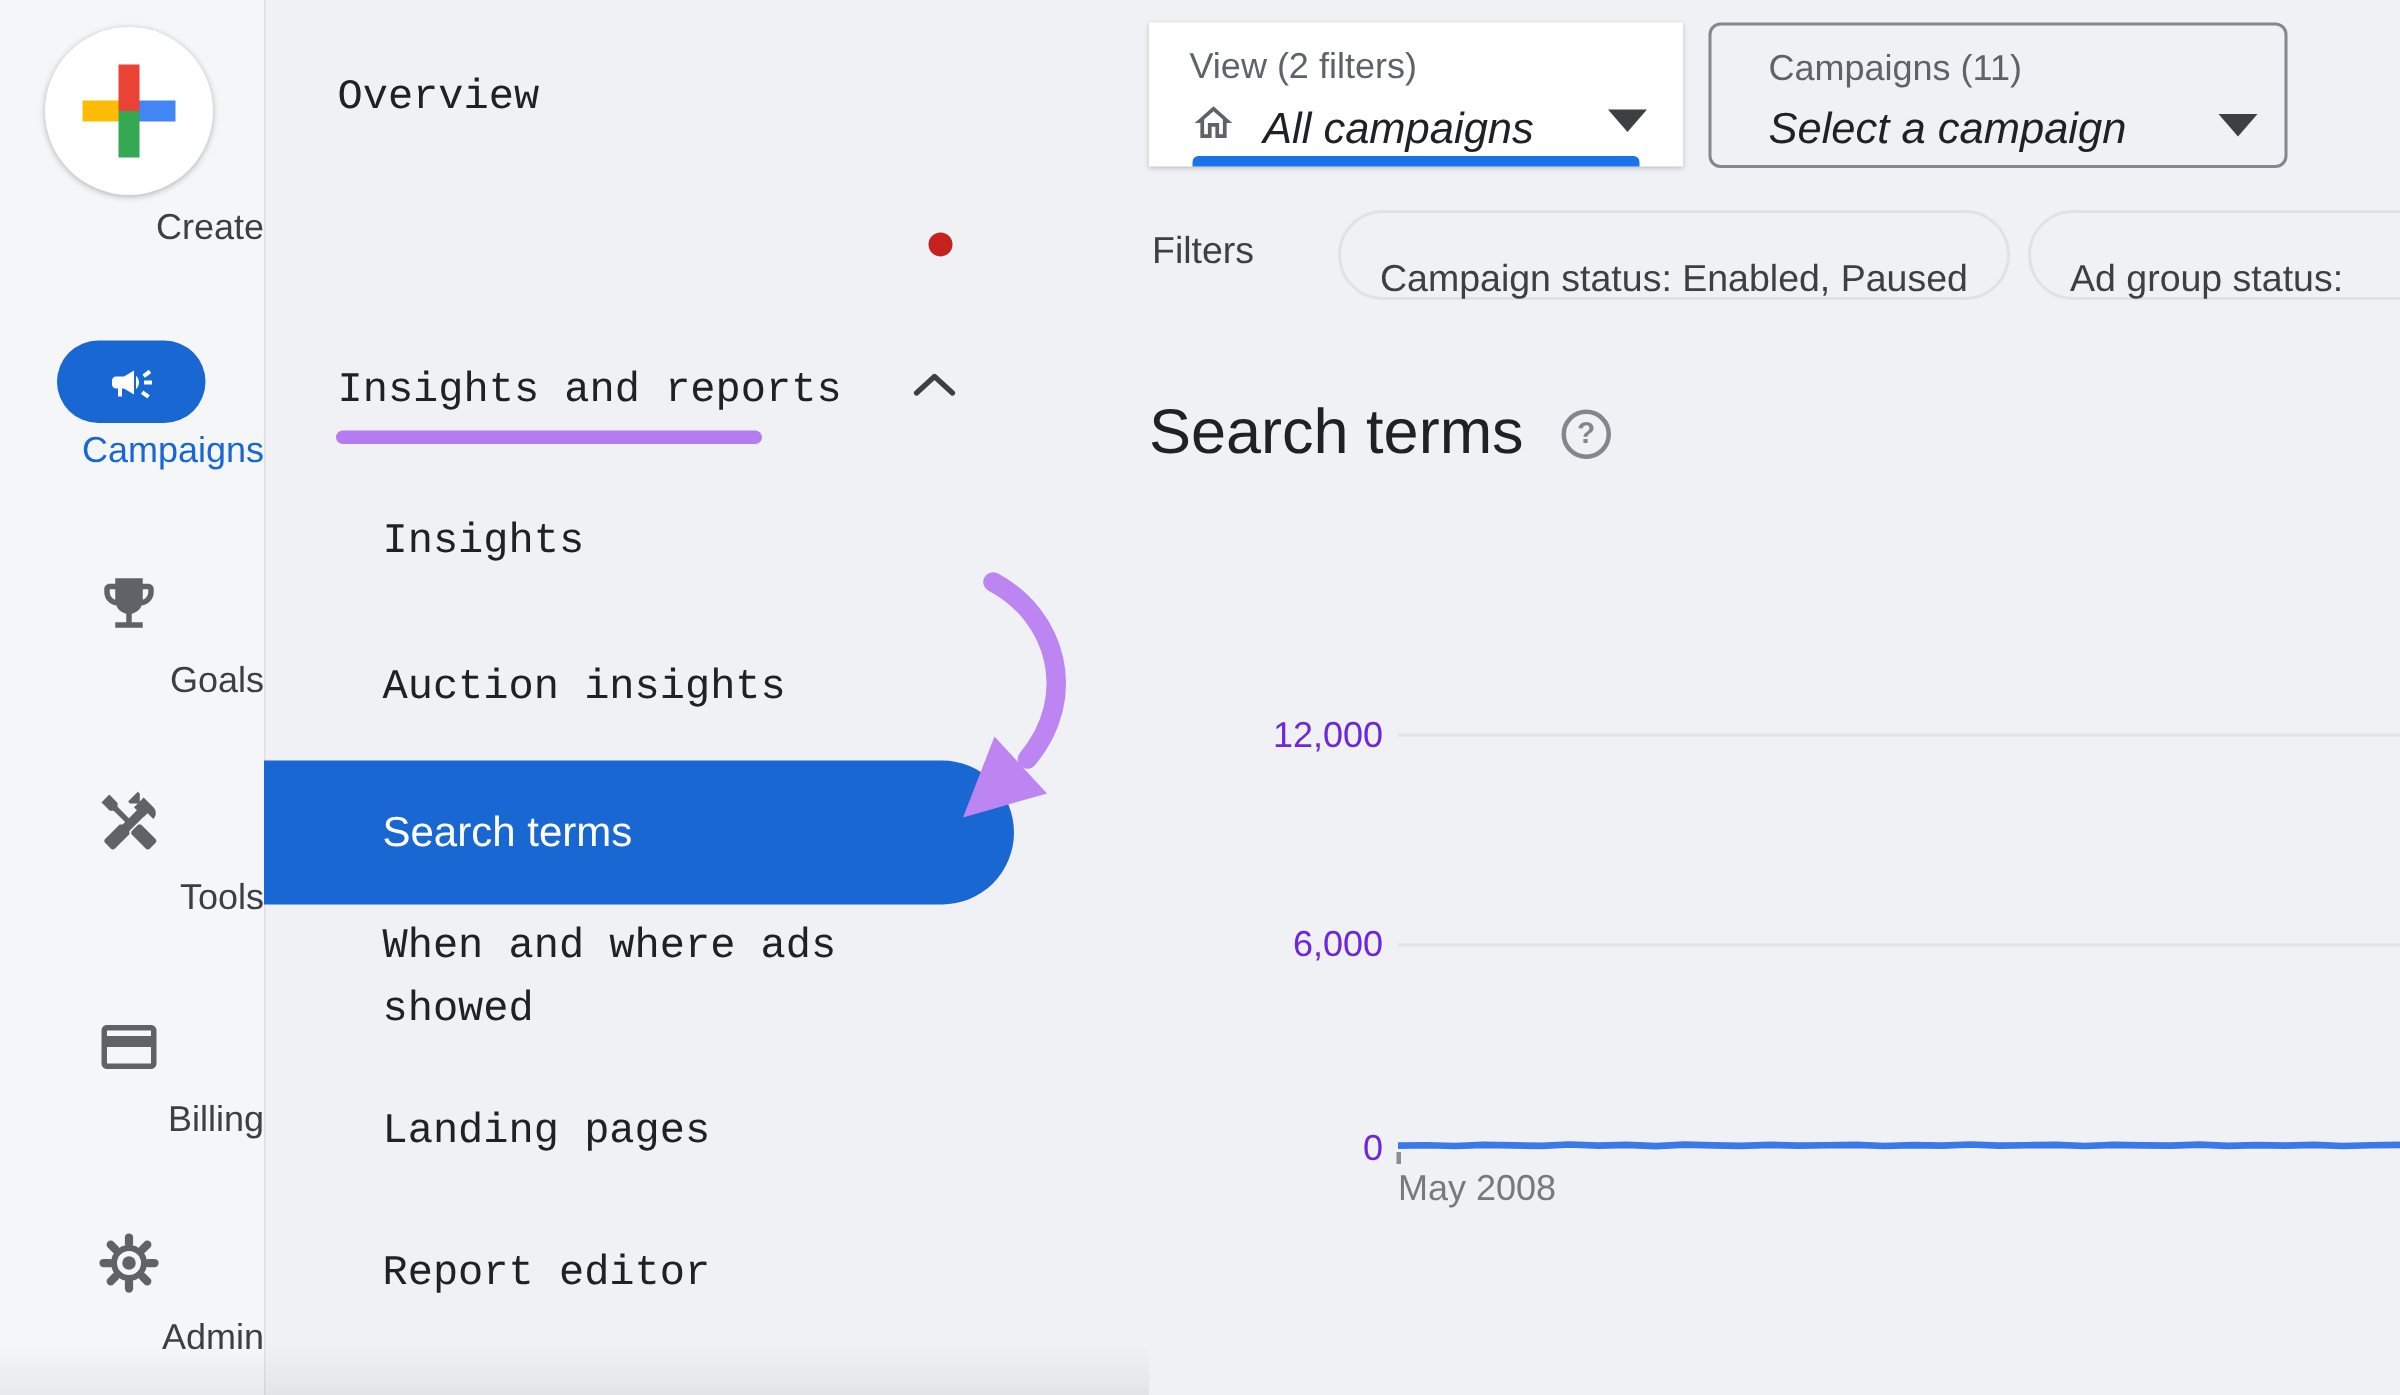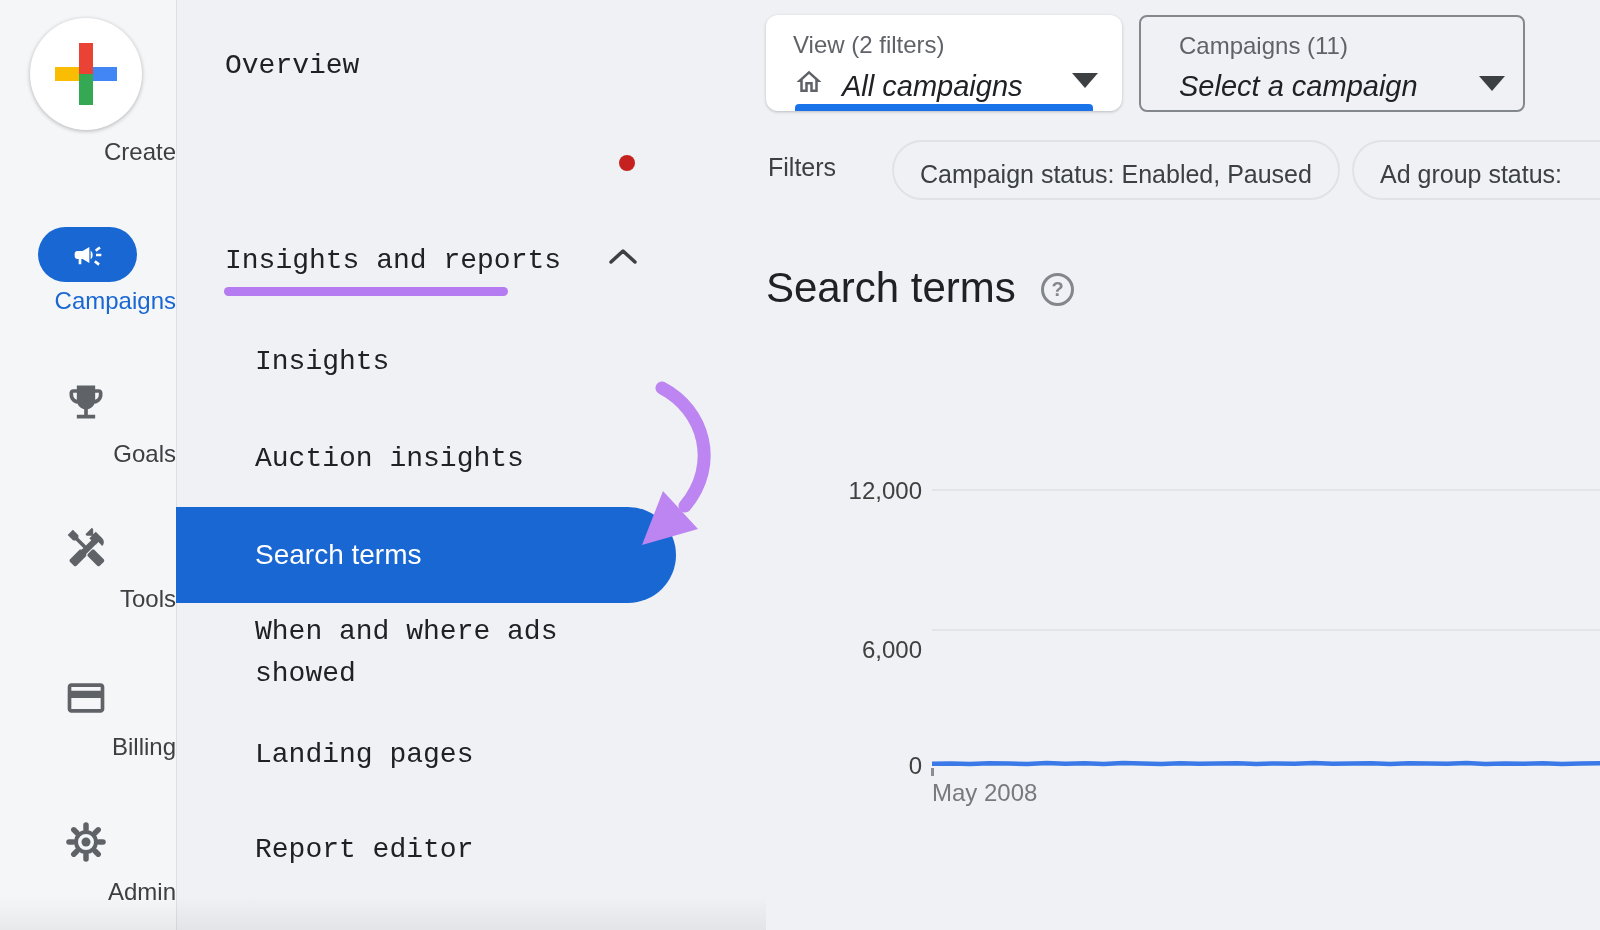--- a/index.html
+++ b/index.html
@@ -24,42 +24,42 @@
 
   
   .nav-item{font-size:28px;color:#202124;cursor:pointer;white-space:nowrap;font-family:Liberation Mono, monospace;}
   .rec-dot{left:619px;top:155px;width:16px;height:16px;border-radius:50%;background:#c5221f;}
   .underline{left:224px;top:287px;width:284px;height:9px;border-radius:5px;background:#b47cf0;}
   .st-pill{left:176px;top:507px;width:500px;height:96px;border-radius:0 48px 48px 0;background:#1967d2;cursor:pointer;}
   .st-pill span{position:absolute;left:79px;top:0;line-height:96px;font-size:28px;font-weight:500;color:#fff;}
   .wrap-item{white-space:normal;width:320px;line-height:42px;}
 
   
-  .view-card{left:766px;top:15px;width:356px;height:96px;border-radius:12px;background:#fff;
+  .view-card{left:766px;top:15px;width:356px;height:96px;border-radius:0;background:#fff;
              box-shadow:0 1px 3px rgba(60,64,67,.3);cursor:pointer;}
   .sel-label{font-size:24px;color:#5f6368;}
   .sel-value{font-size:29px;font-weight:500;color:#202124;white-space:nowrap;font-style:italic;}
   .caret{width:0;height:0;border-left:13px solid transparent;border-right:13px solid transparent;
          border-top:15px solid #3c4043;cursor:pointer;}
   .blue-bar{left:29px;bottom:0;width:298px;height:7px;background:#1a73e8;border-radius:4px 4px 0 0;}
   .campaign-select{left:1139px;top:15px;width:386px;height:97px;border-radius:8px;border:2px solid #84888d;
                    box-sizing:border-box;cursor:pointer;}
 
   
   .filters-label{left:768px;top:153px;font-size:25px;color:#3c4043;}
   .chip{top:140px;height:60px;line-height:56px;border:2px solid #e0e2e6;border-radius:30px;
-        box-sizing:border-box;padding:4px 26px;font-size:25px;color:#3c4043;white-space:nowrap;cursor:pointer;}
+        box-sizing:border-box;padding:16px 26px;font-size:25px;color:#3c4043;white-space:nowrap;cursor:pointer;}
 
   
   .page-title{left:766px;top:264px;font-size:42px;color:#202124;}
   .help{left:1041px;top:273px;width:33px;height:33px;border:3px solid #83878c;border-radius:50%;
         box-sizing:border-box;text-align:center;line-height:27px;font-size:20px;font-weight:700;color:#83878c;cursor:pointer;}
 
   
-  .ytick{left:780px;width:142px;text-align:right;font-size:24px;color:#404040;}
+  .ytick{left:780px;width:142px;text-align:right;font-size:24px;color:#6d28d9;}
   .gridline{left:932px;width:668px;height:2px;background:#e2e4e8;}
   .xtick0{left:931px;top:768px;width:3px;height:8px;background:#8a8e93;}
   .xlabel{left:932px;top:779px;font-size:24px;color:#77797c;}
 
   
   .addfilter-panel{left:766px;top:835px;width:834px;height:95px;background:#fff;border-radius:10px 0 0 0;
                    box-shadow:0 1px 4px rgba(0,0,0,.12);cursor:pointer;}
   .addfilter-label{left:228px;top:44px;font-size:28px;color:#3c4043;}
 
   .bottom-shade{left:0;top:896px;width:766px;height:34px;
@@ -165,21 +165,21 @@
 
   <div class="abs filters-label">Filters</div>
   <div class="abs chip" style="left:892px">Campaign status: Enabled, Paused</div>
   <div class="abs chip" style="left:1352px;width:420px">Ad group status:</div>
 
   <div class="abs page-title">Search terms</div>
   <div class="abs help">?</div>
 
   <div class="abs ytick" style="top:477px">12,000</div>
   <div class="abs gridline" style="top:489px"></div>
-  <div class="abs ytick" style="top:636px">6,000</div>
+  <div class="abs ytick" style="top:616px">6,000</div>
   <div class="abs gridline" style="top:629px"></div>
   <div class="abs ytick" style="top:752px">0</div>
   <div class="abs xtick0"></div>
   <svg class="abs" style="left:932px;top:744px" width="668" height="44">
     <polyline id="chart-line" fill="none" stroke-width="4.5" stroke-linecap="round" stroke-linejoin="round" points="0.0,19.8 19.1,19.5 38.2,20.0 57.3,19.2 76.3,19.6 95.4,19.9 114.5,19.0 133.6,19.7 152.7,19.3 171.8,20.1 190.9,19.1 209.9,19.6 229.0,19.9 248.1,19.3 267.2,19.8 286.3,19.5 305.4,19.2 324.5,20.0 343.5,19.4 362.6,19.7 381.7,19.0 400.8,19.8 419.9,19.5 439.0,19.3 458.1,20.0 477.1,19.2 496.2,19.6 515.3,19.8 534.4,19.1 553.5,19.9 572.6,19.4 591.7,19.7 610.7,19.2 629.8,20.0 648.9,19.5 668.0,19.2" stroke="#3b78e8"></polyline>
   </svg>
   <div class="abs xlabel">May 2008</div>
 
 
   <div class="abs bottom-shade"></div>

